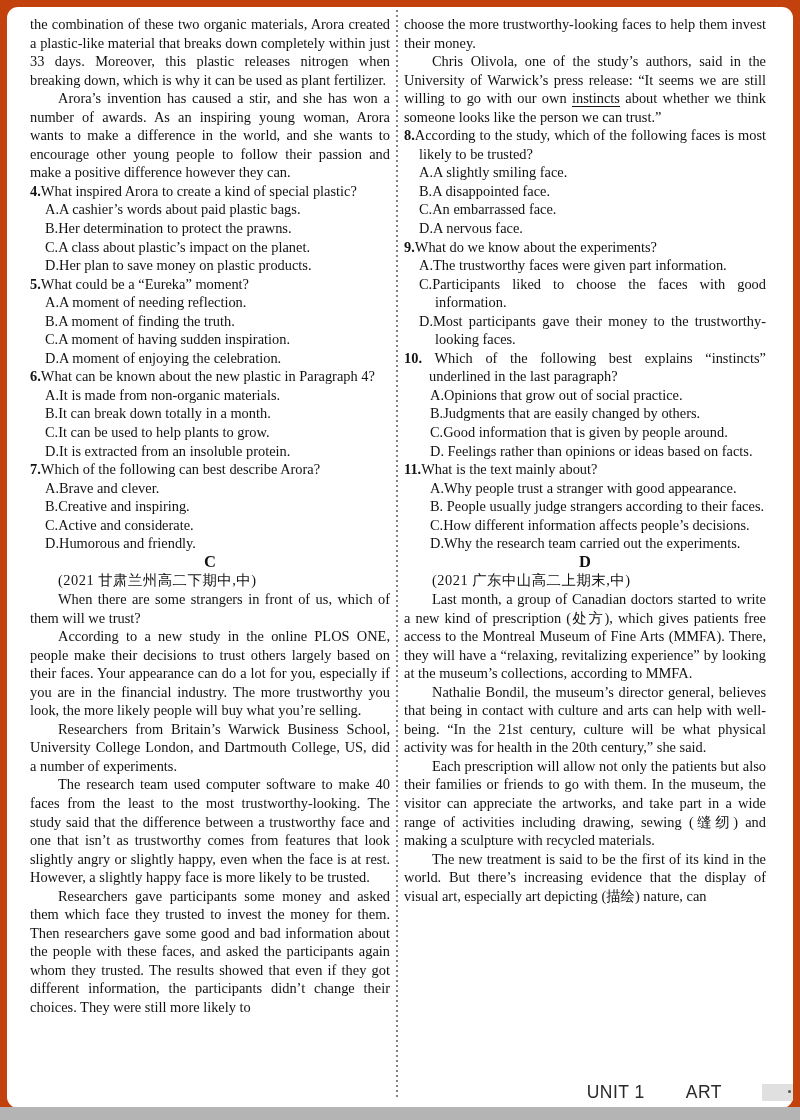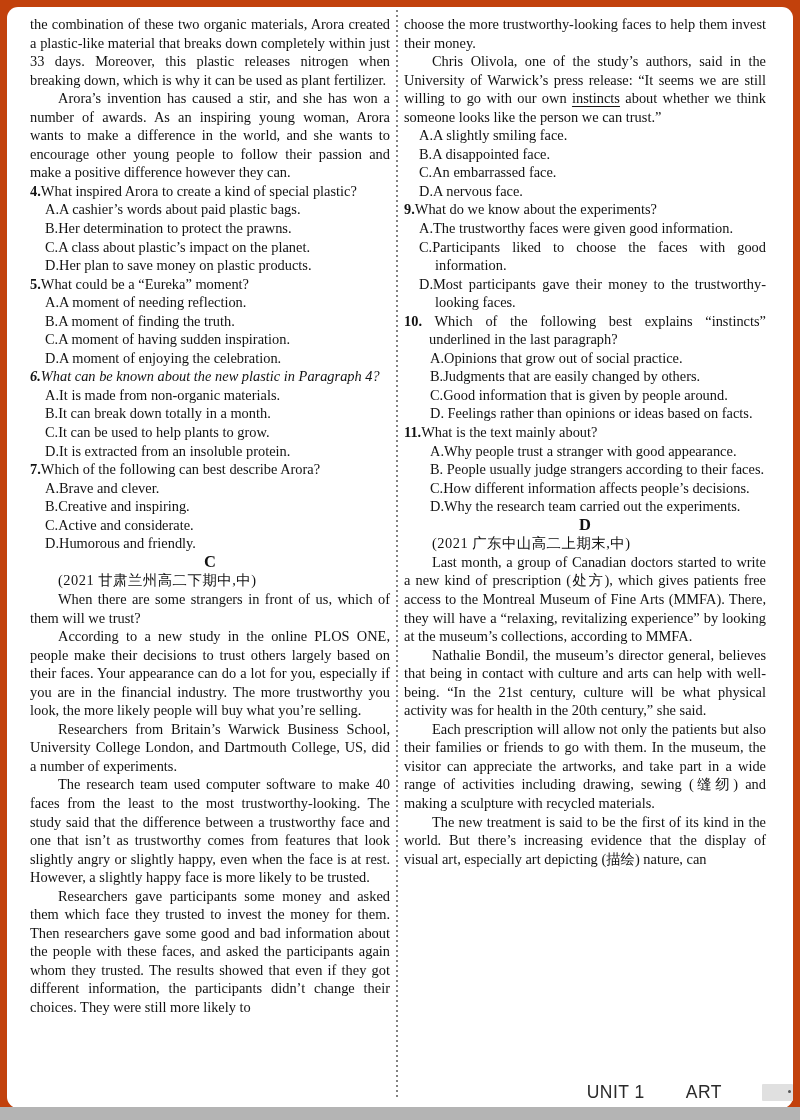--- a/index.html
+++ b/index.html
@@ -42,21 +42,21 @@
         <div class="q" style="padding-left: 15px; text-indent: -15px;"><b>4.</b>What inspired Arora to create a kind of special plastic?</div>
         <div class="opt">A.A cashier’s words about paid plastic bags.</div>
         <div class="opt">B.Her determination to protect the prawns.</div>
         <div class="opt">C.A class about plastic’s impact on the planet.</div>
         <div class="opt">D.Her plan to save money on plastic products.</div>
         <div class="q" style="padding-left: 15px; text-indent: -15px;"><b>5.</b>What could be a “Eureka” moment?</div>
         <div class="opt">A.A moment of needing reflection.</div>
         <div class="opt">B.A moment of finding the truth.</div>
         <div class="opt">C.A moment of having sudden inspiration.</div>
         <div class="opt">D.A moment of enjoying the celebration.</div>
-        <div class="q" style="padding-left: 15px; text-indent: -15px; font-style: italic;"><b>6.</b>What can be known about the new plastic in Paragraph 4?</div>
+        <div class="q" style="padding-left: 15px; text-indent: -15px;"><b>6.</b>What can be known about the new plastic in Paragraph 4?</div>
         <div class="opt">A.It is made from non-organic materials.</div>
         <div class="opt">B.It can break down totally in a month.</div>
         <div class="opt">C.It can be used to help plants to grow.</div>
         <div class="opt">D.It is extracted from an insoluble protein.</div>
         <div class="q" style="padding-left: 15px; text-indent: -15px;"><b>7.</b>Which of the following can best describe Arora?</div>
         <div class="opt">A.Brave and clever.</div>
         <div class="opt">B.Creative and inspiring.</div>
         <div class="opt">C.Active and considerate.</div>
         <div class="opt">D.Humorous and friendly.</div>
         <div class="sec">C</div>
@@ -64,26 +64,27 @@
         <div class="para ind">When there are some strangers in front of us, which of them will we trust?</div>
         <div class="para ind">According to a new study in the online PLOS ONE, people make their decisions to trust others largely based on their faces. Your appearance can do a lot for you, especially if you are in the financial industry. The more trustworthy you look, the more likely people will buy what you’re selling.</div>
         <div class="para ind">Researchers from Britain’s Warwick Business School, University College London, and Dartmouth College, US, did a number of experiments.</div>
         <div class="para ind">The research team used computer software to make 40 faces from the least to the most trustworthy-looking. The study said that the difference between a trustworthy face and one that isn’t as trustworthy comes from features that look slightly angry or slightly happy, even when the face is at rest. However, a slightly happy face is more likely to be trusted.</div>
         <div class="para ind">Researchers gave participants some money and asked them which face they trusted to invest the money for them. Then researchers gave some good and bad information about the people with these faces, and asked the participants again whom they trusted. The results showed that even if they got different information, the participants didn’t change their choices. They were still more likely to</div>
       </div>
     <div class="divider"></div>
     <div class="col col-right">
         <div class="para">choose the more trustworthy-looking faces to help them invest their money.</div>
         <div class="para ind">Chris Olivola, one of the study’s authors, said in the University of Warwick’s press release: “It seems we are still willing to go with our own <span class="ul">instincts</span> about whether we think someone looks like the person we can trust.”</div>
+        <div class="q" style="padding-left: 15px; text-indent: -15px;"><b>8.</b>According to the study, which of the following faces is most likely to be trusted?</div>
         <div class="opt">A.A slightly smiling face.</div>
         <div class="opt">B.A disappointed face.</div>
         <div class="opt">C.An embarrassed face.</div>
         <div class="opt">D.A nervous face.</div>
         <div class="q" style="padding-left: 15px; text-indent: -15px;"><b>9.</b>What do we know about the experiments?</div>
-        <div class="opt">A.The trustworthy faces were given good information.</div>
+        <div class="opt">A.The trustworthy faces were given part information.</div>
         <div class="opt">C.Participants liked to choose the faces with good information.</div>
         <div class="opt">D.Most participants gave their money to the trustworthy-looking faces.</div>
         <div class="q" style="padding-left: 25px; text-indent: -25px;"><b>10.</b> Which of the following best explains “instincts” underlined in the last paragraph?</div>
         <div class="opt opt2">A.Opinions that grow out of social practice.</div>
         <div class="opt opt2">B.Judgments that are easily changed by others.</div>
         <div class="opt opt2">C.Good information that is given by people around.</div>
         <div class="opt opt2">D. Feelings rather than opinions or ideas based on facts.</div>
         <div class="q" style="padding-left: 25px; text-indent: -25px;"><b>11.</b>What is the text mainly about?</div>
         <div class="opt opt2">A.Why people trust a stranger with good appearance.</div>
         <div class="opt opt2">B. People usually judge strangers according to their faces.</div>

